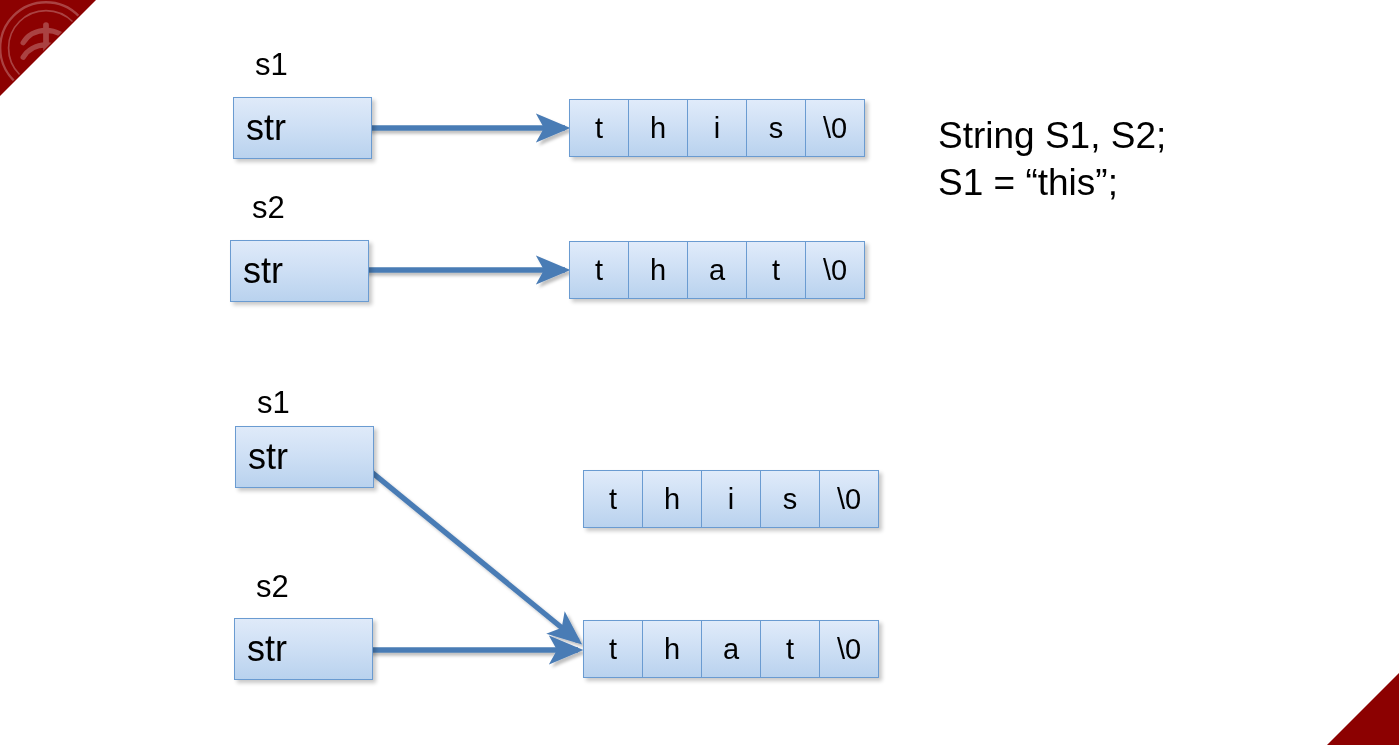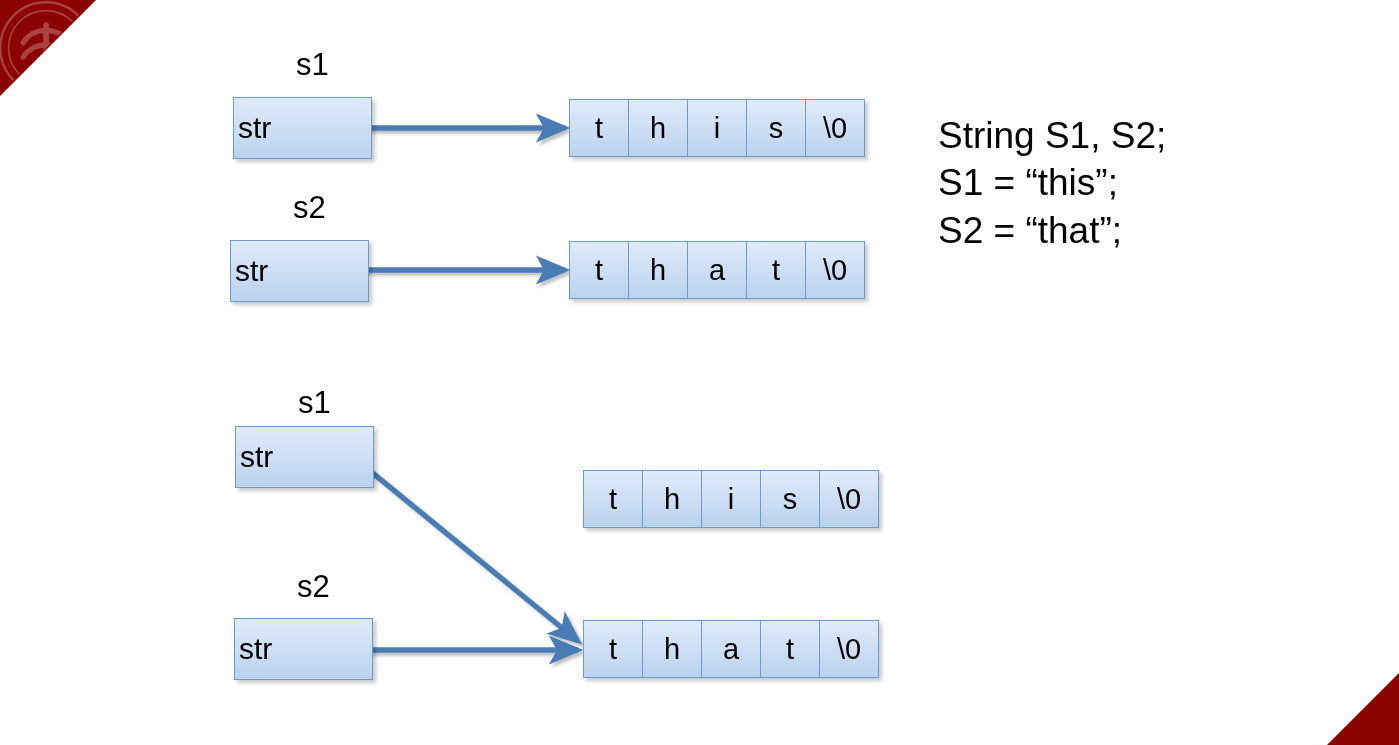--- a/index.html
+++ b/index.html
@@ -45,34 +45,33 @@
   .ptr-box {
     position: absolute;
     box-sizing: border-box;
     background: linear-gradient(to bottom, #dfeaf9 0%, #cfe0f5 45%, #b9d2ee 100%);
     border: 1px solid #6a9bd1;
     box-shadow: 3px 3px 4px rgba(0,0,0,0.22);
     display: flex;
     align-items: center;
   }
   .ptr-box .ptr-label {
-    font-size: 30px;
-    color: #000000;
-    padding-left: 4px;
+    font-size: 36px;
+    color: #000000;
+    padding-left: 12px;
     line-height: 1;
   }
 
   
   .var-name {
     position: absolute;
     font-size: 31px;
     color: #000000;
     line-height: 1;
     white-space: nowrap;
-    margin-left: 41px;
   }
 
   
   .char-array {
     position: absolute;
     display: flex;
     box-shadow: 3px 3px 4px rgba(0,0,0,0.22);
   }
   .char-cell {
     box-sizing: border-box;
@@ -174,21 +173,20 @@
     <div class="char-cell">t</div>
     <div class="char-cell">h</div>
     <div class="char-cell">a</div>
     <div class="char-cell">t</div>
     <div class="char-cell">\0</div>
   </div>
 
   <div class="code-block" style="left:938px; top:112px;">
     <span class="code-line">String S1, S2;</span>
     <span class="code-line">S1 = “this”;</span>
-    <span class="code-line">S2 = “that”;</span>
   </div>
 
   <div class="var-name" style="left:257px; top:387px;">s1</div>
   <div class="ptr-box" style="left:235px; top:426px; width:139px; height:62px;">
     <span class="ptr-label">str</span>
   </div>
   <div class="char-array" style="left:583px; top:470px;">
     <div class="char-cell">t</div>
     <div class="char-cell">h</div>
     <div class="char-cell">i</div>

